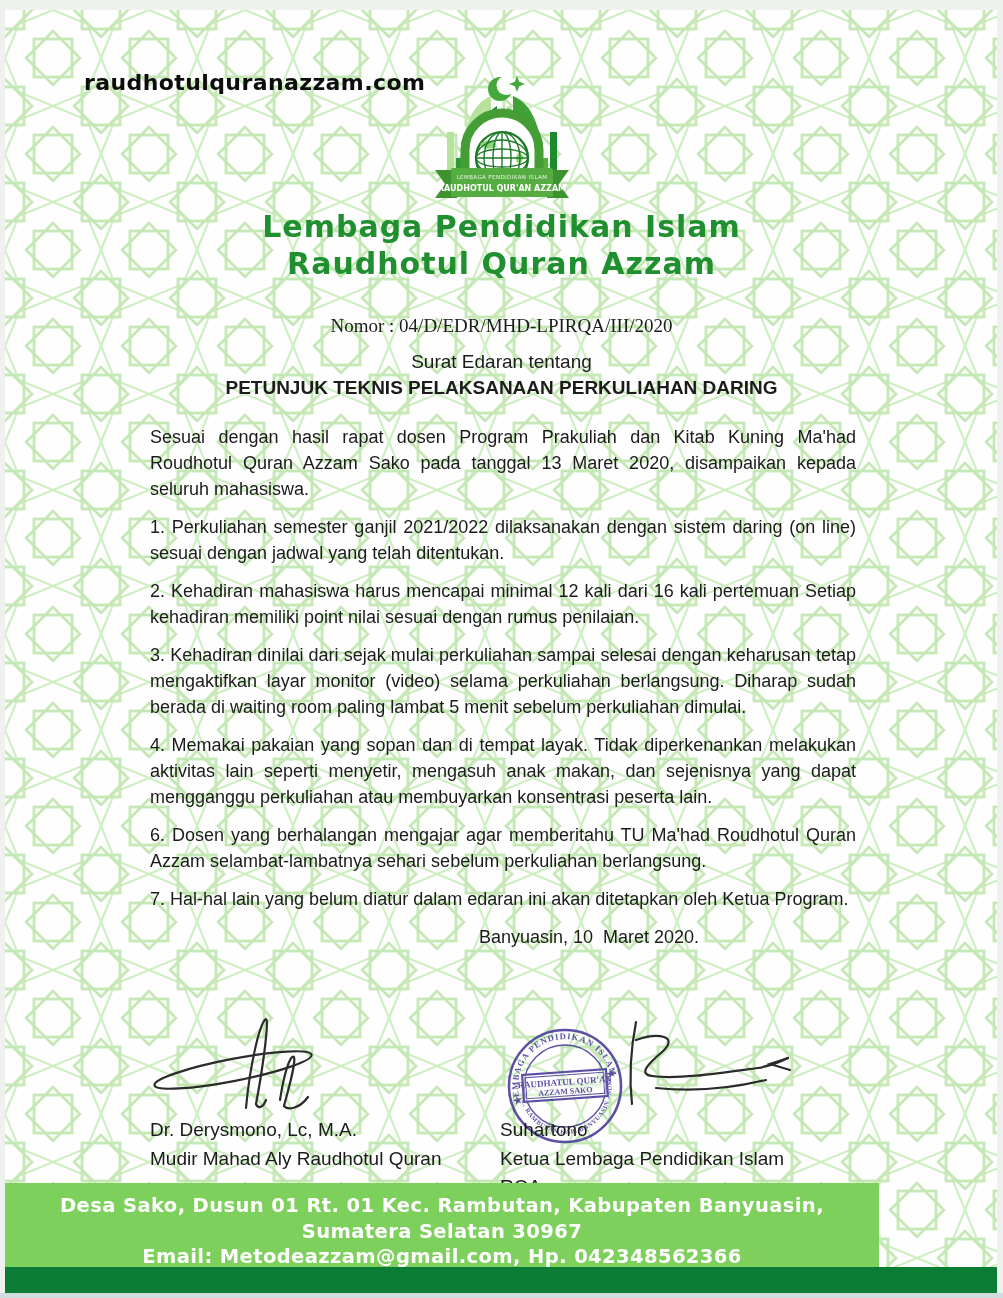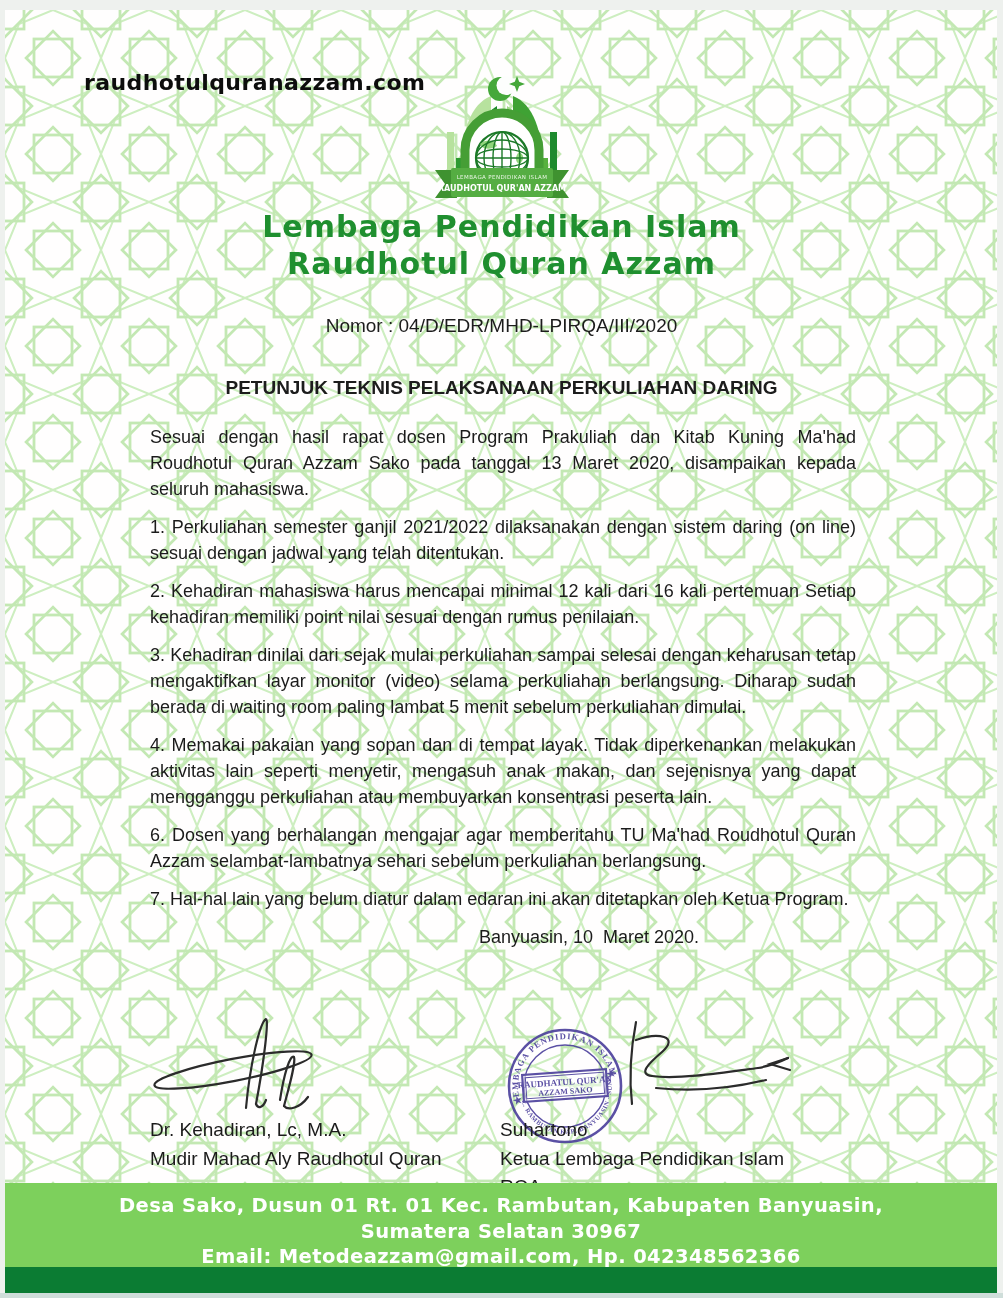--- a/index.html
+++ b/index.html
@@ -28,21 +28,21 @@
     font-family:"DejaVu Sans",sans-serif;font-weight:bold;
     font-size:30px;letter-spacing:1px;color:#1f8f2f;
   }
   .org-title.l1{top:209px;}
   .org-title.l2{top:246px;}
 
   .center-line{
     position:absolute;left:0;width:1003px;text-align:center;
     font-size:19px;color:#1c1c1c;
   }
-  .nomor{top:315px;}
+  .nomor{top:315px;font-family:Liberation Serif, serif;}
   .subject-intro{top:351px;}
   .subject-title{top:377px;font-weight:bold;}
 
   .body-text{
     position:absolute;left:150px;top:424px;width:706px;
     font-size:18px;line-height:26px;color:#1b1b1b;
     text-align:justify;
   }
   .body-text p{margin:0 0 12px 0;}
   .dateline{
@@ -51,21 +51,21 @@
   }
 
   .sig-left-img{position:absolute;left:148px;top:1012px;}
   .stamp-img{position:absolute;left:505px;top:1026px;}
   .sig-right-img{position:absolute;left:598px;top:1018px;}
   .sig-block{position:absolute;font-size:19px;color:#1b1b1b;line-height:28.5px;}
   .sig-block.left{left:150px;top:1116px;text-align:left;}
   .sig-block.right{left:500px;top:1116px;width:310px;}
 
   .footer-band{
-    position:absolute;left:5px;top:1183px;width:992px;height:84px;
+    position:absolute;left:5px;top:1183px;width:874px;height:84px;
     background:#7dd05c;z-index:3;text-align:center;
     font-family:"DejaVu Sans",sans-serif;font-weight:bold;
     color:#ffffff;font-size:19.5px;line-height:25.5px;
     letter-spacing:.4px;padding-top:10px;box-sizing:border-box;
   }
   .footer-dark{
     position:absolute;left:5px;top:1267px;width:992px;height:26px;
     background:#0b7c33;z-index:3;
   }
   .bottom-strip{
@@ -140,20 +140,21 @@
       <rect x="24" y="94" width="102" height="29" rx="2" fill="#55ad42"></rect>
       <text x="75" y="105" text-anchor="middle" font-family="DejaVu Sans, sans-serif" font-size="5.5" letter-spacing="0.4" fill="#eaf6e4">LEMBAGA PENDIDIKAN ISLAM</text>
       <text x="75" y="117" text-anchor="middle" font-family="DejaVu Sans, sans-serif" font-size="8" font-weight="bold" fill="#ffffff">RAUDHOTUL QUR'AN AZZAM</text>
     </svg>
   </div>
 
   <div class="org-title l1">Lembaga Pendidikan Islam</div>
   <div class="org-title l2">Raudhotul Quran Azzam</div>
 
   <div class="center-line nomor">Nomor : 04/D/EDR/MHD-LPIRQA/III/2020</div>
+  <div class="center-line subject-intro">Surat Edaran tentang</div>
   <div class="center-line subject-title">PETUNJUK TEKNIS PELAKSANAAN PERKULIAHAN DARING</div>
 
   <div class="body-text">
     <p>Sesuai dengan hasil rapat dosen Program Prakuliah dan Kitab Kuning Ma'had Roudhotul Quran Azzam Sako pada tanggal 13 Maret 2020, disampaikan kepada seluruh mahasiswa.</p>
     <p>1. Perkuliahan semester ganjil 2021/2022 dilaksanakan dengan sistem daring (on line) sesuai dengan jadwal yang telah ditentukan.</p>
     <p>2. Kehadiran mahasiswa harus mencapai minimal 12 kali dari 16 kali pertemuan Setiap kehadiran memiliki point nilai sesuai dengan rumus penilaian.</p>
     <p>3. Kehadiran dinilai dari sejak mulai perkuliahan sampai selesai dengan keharusan tetap mengaktifkan layar monitor (video) selama perkuliahan berlangsung. Diharap sudah berada di waiting room paling lambat 5 menit sebelum perkuliahan dimulai.</p>
     <p>4. Memakai pakaian yang sopan dan di tempat layak. Tidak diperkenankan melakukan aktivitas lain seperti menyetir, mengasuh anak makan, dan sejenisnya yang dapat mengganggu perkuliahan atau membuyarkan konsentrasi peserta lain.</p>
     <p>6. Dosen yang berhalangan mengajar agar memberitahu TU Ma'had Roudhotul Quran Azzam selambat-lambatnya sehari sebelum perkuliahan berlangsung.</p>
     <p>7. Hal-hal lain yang belum diatur dalam edaran ini akan ditetapkan oleh Ketua Program.</p>
@@ -201,21 +202,21 @@
     <g stroke="#2b2b2b" stroke-width="2.2" fill="none" stroke-linecap="round">
       <path d="M38,4 C33,30 31,60 34,86"></path>
       <path d="M38,22 C60,14 82,18 64,34 C50,46 40,56 54,58 C80,62 130,54 160,50"></path>
       <path d="M160,50 C172,48 182,44 190,40"></path>
       <path d="M190,40 L172,46 L192,52"></path>
       <path d="M58,70 C95,74 135,70 168,62"></path>
     </g>
   </svg>
 
   <div class="sig-block left">
-    <div>Dr. Kehadiran, Lc, M.A.</div>
+    <div>Dr. Derysmono, Lc, M.A.</div>
     <div>Mudir Mahad Aly Raudhotul Quran</div>
   </div>
 
   <div class="sig-block right">
     <div>Suhartono</div>
     <div>Ketua Lembaga Pendidikan Islam RQA</div>
   </div>
 
 </div>
 

